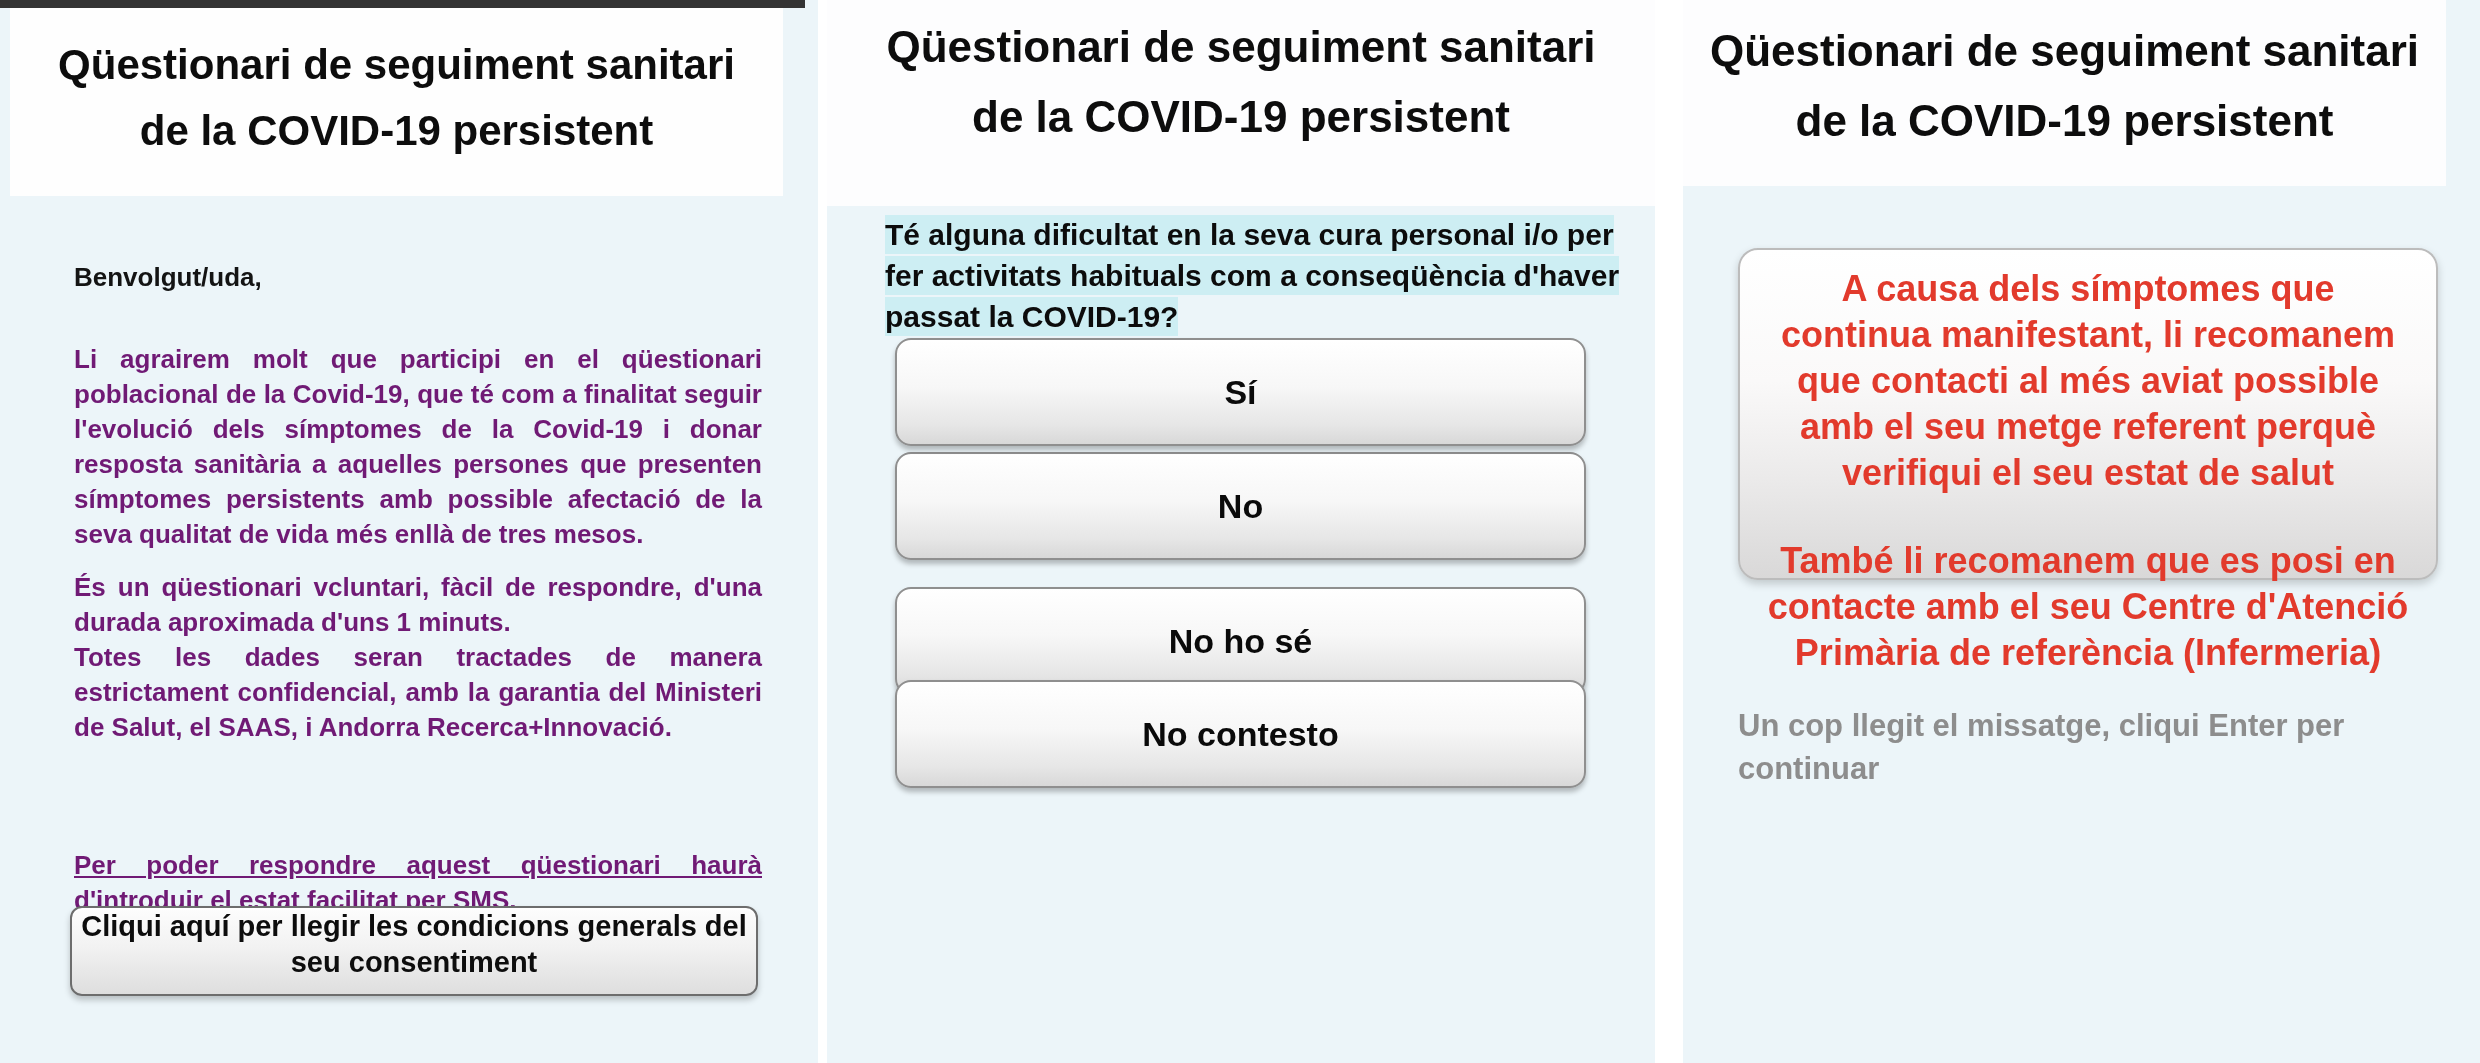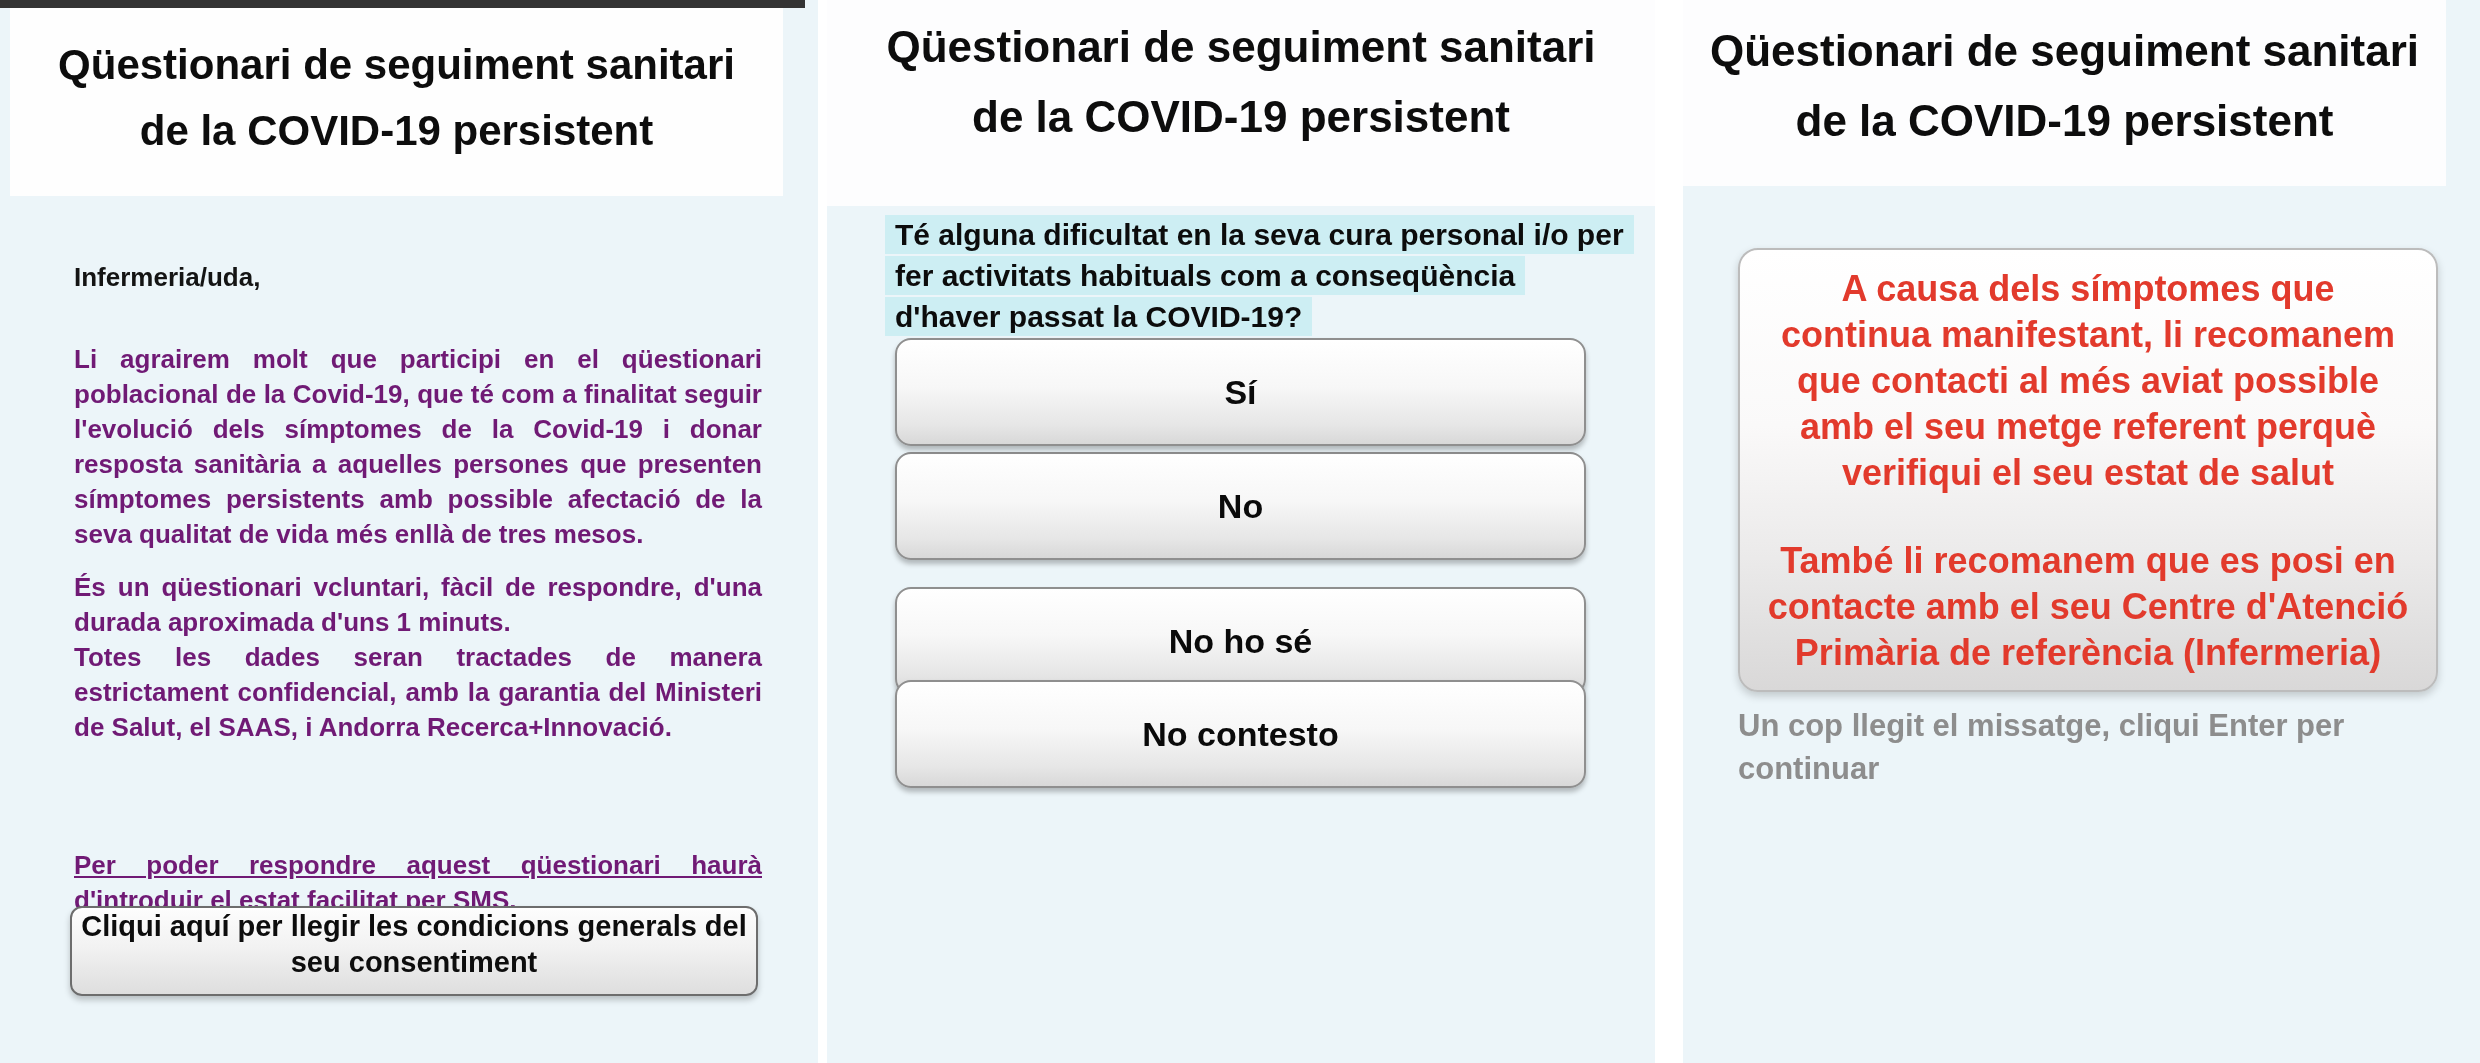--- a/index.html
+++ b/index.html
@@ -29,56 +29,56 @@
     box-shadow:0 4px 6px rgba(0,0,0,.22), inset 0 2px 0 #ffffff;
     display:flex;align-items:flex-start;justify-content:center;text-align:center;
     font-size:29px;line-height:36px;font-weight:bold;color:#0d0d0d;cursor:pointer;}
 
   
   #p2 .head{position:absolute;left:0;top:0;width:100%;height:206px;background:#fdfdfe;
             padding-top:12px;box-sizing:border-box;}
   #p2 .title-line{font-size:44px;line-height:70px;}
   .question{position:absolute;left:58px;top:214px;width:744px;font-size:30px;line-height:41px;
             font-weight:bold;color:#0c0c0c;}
-  .question span{background:#cdeef3;padding:3px 10px;
+  .question span{background:#cdeef3;padding:3px 0;
                  -webkit-box-decoration-break:clone;box-decoration-break:clone;}
   .opt-btn{position:absolute;left:68px;width:687px;height:104px;
     border:2px solid #8f8f8f;border-radius:16px;
     background:linear-gradient(180deg,#ffffff 0%,#f7f7f7 45%,#e6e6e6 82%,#d8d8d8 100%);
     box-shadow:0 4px 5px rgba(0,0,0,.25);
     display:flex;align-items:center;justify-content:center;
     font-size:34px;font-weight:bold;color:#0a0a0a;cursor:pointer;}
   #opt-0{top:338px;} #opt-1{top:452px;} #opt-2{top:587px;} #opt-3{top:680px;}
 
   
   #p3 .head{position:absolute;left:0;top:0;width:763px;height:186px;background:#fdfdfe;
             padding-top:16px;box-sizing:border-box;}
   #p3 .title-line{font-size:44px;line-height:70px;}
-  .msg-box{position:absolute;left:55px;top:248px;width:700px;height:444px;box-sizing:border-box;
+  .msg-box{position:absolute;left:55px;top:248px;width:700px;height:332px;box-sizing:border-box;
     border:2px solid #bcbcbc;border-radius:20px;
     background:linear-gradient(180deg,#ffffff 0%,#faf9f9 40%,#ebeaea 70%,#d9d8d8 100%);
     box-shadow:0 4px 8px rgba(0,0,0,.18);
     padding:16px 24px;text-align:center;}
   .msg{color:#e23a2c;font-weight:bold;font-size:36px;line-height:46px;margin:0;}
   .msg-2{margin-top:42px;}
   .hint{position:absolute;left:55px;top:704px;width:668px;color:#8d8d8d;
         font-weight:bold;font-size:31px;line-height:43px;}
 </style>
 </head>
 <body>
 
 <div id="stage">
 
   <section class="panel" id="p1">
     <div class="top-strip"></div>
     <header class="title-card">
       <div class="title-line">Qüestionari de seguiment sanitari</div>
       <div class="title-line">de la COVID-19 persistent</div>
     </header>
-    <div class="greeting">Infermeria/uda,</div>
+    <div class="greeting">Benvolgut/uda,</div>
     <p class="bodytext para1">Li agrairem molt que participi en el qüestionari poblacional de la Covid-19, que té com a finalitat seguir l'evolució dels símptomes de la Covid-19 i donar resposta sanitària a aquelles persones que presenten símptomes persistents amb possible afectació de la seva qualitat de vida més enllà de tres mesos.</p>
     <div class="bodytext block2">
       <p>És un qüestionari vcluntari, fàcil de respondre, d'una durada aproximada d'uns 1 minuts.</p>
       <p>Totes les dades seran tractades de manera estrictament confidencial, amb la garantia del Ministeri de Salut, el SAAS, i Andorra Recerca+Innovació.</p>
     </div>
     <p class="bodytext sms-note">Per poder respondre aquest qüestionari haurà d'introduir el estat facilitat per SMS.</p>
     <div class="consent-btn">
       <span>Cliqui aquí per llegir les condicions generals del seu consentiment</span>
     </div>
   </section>

